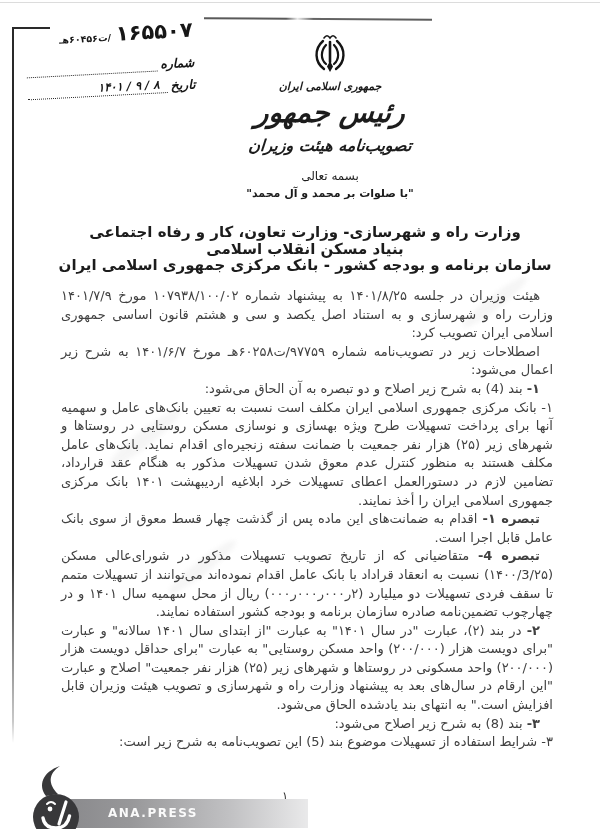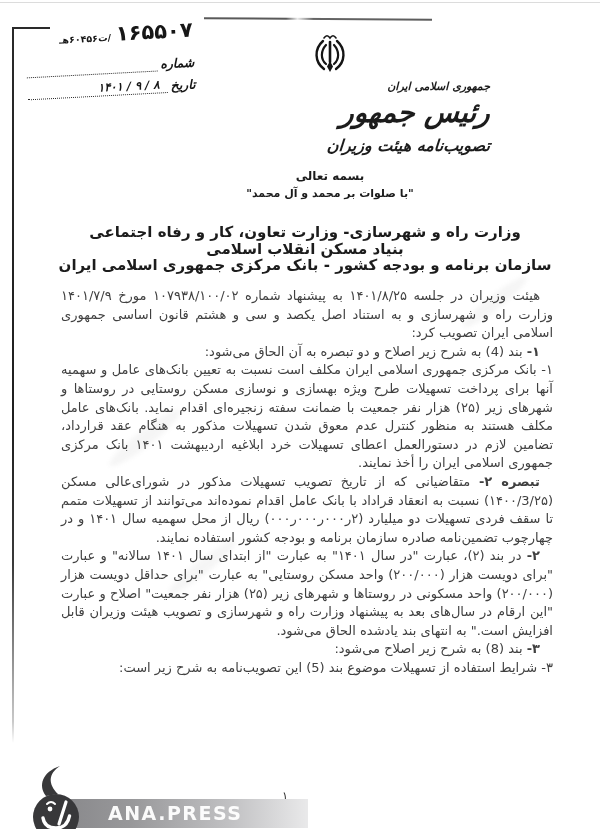--- a/index.html
+++ b/index.html
@@ -23,45 +23,45 @@
   .stamp{position:absolute;left:26px;top:22px;width:168px;direction:rtl;transform:rotate(-3deg);color:#161616;}
   .stamp-num{white-space:nowrap;text-align:right;}
   .stamp-num .big{font-size:21px;font-weight:bold;letter-spacing:3px;}
   .stamp-num .small{font-size:9.5px;font-weight:bold;margin-right:5px;}
   .stamp-row{display:flex;align-items:flex-end;margin-top:13px;}
   .stamp-row.date-row{margin-top:7px;}
   .stamp-row .lbl{font-size:12.5px;font-weight:bold;font-style:italic;flex:0 0 auto;}
   .stamp-row .dots{flex:1 1 auto;border-bottom:1.5px dotted #2c2c2c;height:12px;position:relative;margin-right:3px;}
   .stamp-row .date{position:absolute;right:8px;bottom:1px;font-size:11.5px;font-weight:bold;font-style:italic;white-space:nowrap;}
   
-  .header-block{position:absolute;top:32px;left:170px;width:320px;text-align:right;direction:rtl;}
+  .header-block{position:absolute;top:32px;left:170px;width:320px;text-align:center;direction:rtl;}
   .emblem{display:block;margin:0 auto;}
   .country{font-size:11px;font-weight:bold;font-style:italic;margin-top:2px;}
   .office{font-size:28px;font-weight:bold;font-style:italic;line-height:38px;margin-top:1px;transform:skewX(-4deg);}
   .doc-type{font-size:16px;font-weight:bold;font-style:italic;line-height:24px;margin-top:2px;transform:skewX(-4deg);}
   .basmala-block{position:absolute;top:169px;left:170px;width:320px;text-align:center;direction:rtl;}
-  .basmala{font-size:12px;font-weight:bold;}
+  .basmala{font-size:12px;font-weight:normal;}
   .salawat{font-size:11px;font-weight:bold;margin-top:4px;}
   
   .addressees{position:absolute;top:224px;left:55px;width:500px;text-align:center;direction:rtl;
     font-weight:bold;font-size:15px;line-height:16.5px;}
   
   .body-text{position:absolute;top:287px;right:47px;width:492px;direction:rtl;text-align:justify;
     font-size:13px;line-height:18.6px;color:#404040;}
   .para{margin:0;}
   .para.ind{text-indent:13px;}
   .para .lead{font-weight:bold;}
   
   .page-number{position:absolute;top:789px;left:282px;font-size:11.5px;color:#333;}
   .tiny-dot{position:absolute;left:289px;top:819px;width:2px;height:2px;border-radius:50%;background:#c9c9c9;}
   .ana-swoosh{position:absolute;left:36px;top:764px;z-index:3;}
   .ana-circle{position:absolute;left:33px;top:794px;width:46px;height:46px;border-radius:50%;background:#38383a;z-index:2;}
   .ana-band{position:absolute;left:56px;top:799px;width:252px;height:29px;z-index:1;
     background:linear-gradient(90deg,#87878a 0%,#98989a 30%,#c2c2c4 70%,#e9e9ea 100%);
-    color:rgba(255,255,255,.95);font-weight:bold;font-size:19px;letter-spacing:1.5px;
+    color:rgba(255,255,255,.95);font-weight:bold;font-size:12px;letter-spacing:1.5px;
     line-height:29px;padding-left:52px;box-sizing:border-box;}
 </style>
 </head>
 <body>
 
 <div class="page">
 
   <div class="scan-edge"></div>
   <div class="frame-top"></div>
   <div class="frame-corner"></div>
@@ -109,23 +109,25 @@
   </div>
 
   <div class="addressees">
     <div>وزارت راه و شهرسازی- وزارت تعاون، کار و رفاه اجتماعی</div>
     <div>بنیاد مسکن انقلاب اسلامی</div>
     <div>سازمان برنامه و بودجه کشور - بانک مرکزی جمهوری اسلامی ایران</div>
   </div>
 
   <div class="body-text">
     <p class="para ind"><span>هیئت وزیران در جلسه ۱۴۰۱/۸/۲۵ به پیشنهاد شماره ۱۰۷۹۳۸/۱۰۰/۰۲ مورخ ۱۴۰۱/۷/۹ وزارت راه و شهرسازی و به استناد اصل یکصد و سی و هشتم قانون اساسی جمهوری اسلامی ایران تصویب کرد:</span></p>
+    <p class="para ind"><span>اصطلاحات زیر در تصویب‌نامه شماره ۹۷۷۵۹/ت۶۰۲۵۸هـ مورخ ۱۴۰۱/۶/۷ به شرح زیر اعمال می‌شود:</span></p>
     <p class="para ind"><b class="lead">۱-</b> <span>بند (4) به شرح زیر اصلاح و دو تبصره به آن الحاق می‌شود:</span></p>
     <p class="para"><span>۱- بانک مرکزی جمهوری اسلامی ایران مکلف است نسبت به تعیین بانک‌های عامل و سهمیه آنها برای پرداخت تسهیلات طرح ویژه بهسازی و نوسازی مسکن روستایی در روستاها و شهرهای زیر (۲۵) هزار نفر جمعیت با ضمانت سفته زنجیره‌ای اقدام نماید. بانک‌های عامل مکلف هستند به منظور کنترل عدم معوق شدن تسهیلات مذکور به هنگام عقد قرارداد، تضامین لازم در دستورالعمل اعطای تسهیلات خرد ابلاغیه اردیبهشت ۱۴۰۱ بانک مرکزی جمهوری اسلامی ایران را أخذ نمایند.</span></p>
-    <p class="para ind"><b class="lead">تبصره ۲-</b> <span>متقاضیانی که از تاریخ تصویب تسهیلات مذکور در شورای‌عالی مسکن (۱۴۰۰/3/۲۵) نسبت به انعقاد قراداد با بانک عامل اقدام نموده‌اند می‌توانند از تسهیلات متمم تا سقف فردی تسهیلات دو میلیارد (۲ر۰۰۰ر۰۰۰ر۰۰۰) ریال از محل سهمیه سال ۱۴۰۱ و در چهارچوب تضمین‌نامه صادره سازمان برنامه و بودجه کشور استفاده نمایند.</span></p>
+    <p class="para ind"><b class="lead">تبصره ۱-</b> <span>اقدام به ضمانت‌های این ماده پس از گذشت چهار قسط معوق از سوی بانک عامل قابل اجرا است.</span></p>
+    <p class="para ind"><b class="lead">تبصره 4-</b> <span>متقاضیانی که از تاریخ تصویب تسهیلات مذکور در شورای‌عالی مسکن (۱۴۰۰/3/۲۵) نسبت به انعقاد قراداد با بانک عامل اقدام نموده‌اند می‌توانند از تسهیلات متمم تا سقف فردی تسهیلات دو میلیارد (۲ر۰۰۰ر۰۰۰ر۰۰۰) ریال از محل سهمیه سال ۱۴۰۱ و در چهارچوب تضمین‌نامه صادره سازمان برنامه و بودجه کشور استفاده نمایند.</span></p>
     <p class="para ind"><b class="lead">۲-</b> <span>در بند (۲)، عبارت "در سال ۱۴۰۱" به عبارت "از ابتدای سال ۱۴۰۱ سالانه" و عبارت "برای دویست هزار (۲۰۰/۰۰۰) واحد مسکن روستایی" به عبارت "برای حداقل دویست هزار (۲۰۰/۰۰۰) واحد مسکونی در روستاها و شهرهای زیر (۲۵) هزار نفر جمعیت" اصلاح و عبارت "این ارقام در سال‌های بعد به پیشنهاد وزارت راه و شهرسازی و تصویب هیئت وزیران قابل افزایش است." به انتهای بند یادشده الحاق می‌شود.</span></p>
     <p class="para ind"><b class="lead">۳-</b> <span>بند (8) به شرح زیر اصلاح می‌شود:</span></p>
     <p class="para"><span>۳- شرایط استفاده از تسهیلات موضوع بند (5) این تصویب‌نامه به شرح زیر است:</span></p>
   </div>
 
   <div class="page-number">۱</div>
   <div class="tiny-dot"></div>
 
   <svg class="ana-swoosh" width="42" height="34" viewBox="0 0 42 34">
     <path d="M10 32 C2 22 6 8 24 2 C12 10 12 20 22 30 Z" fill="#38383a"></path>

